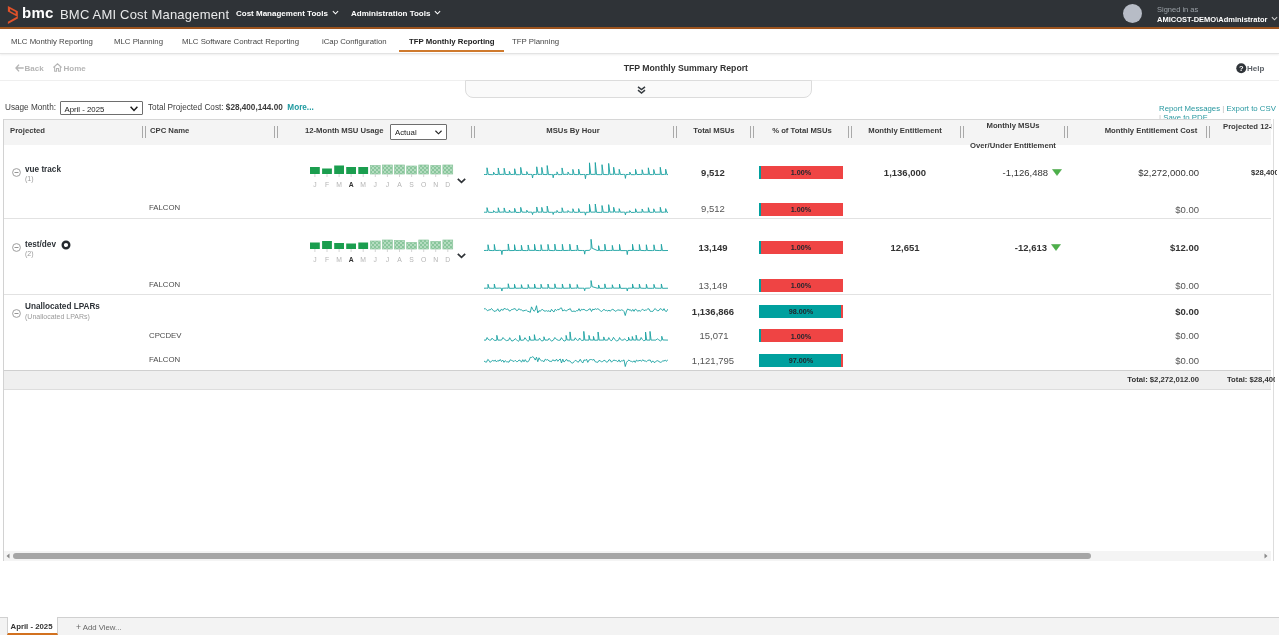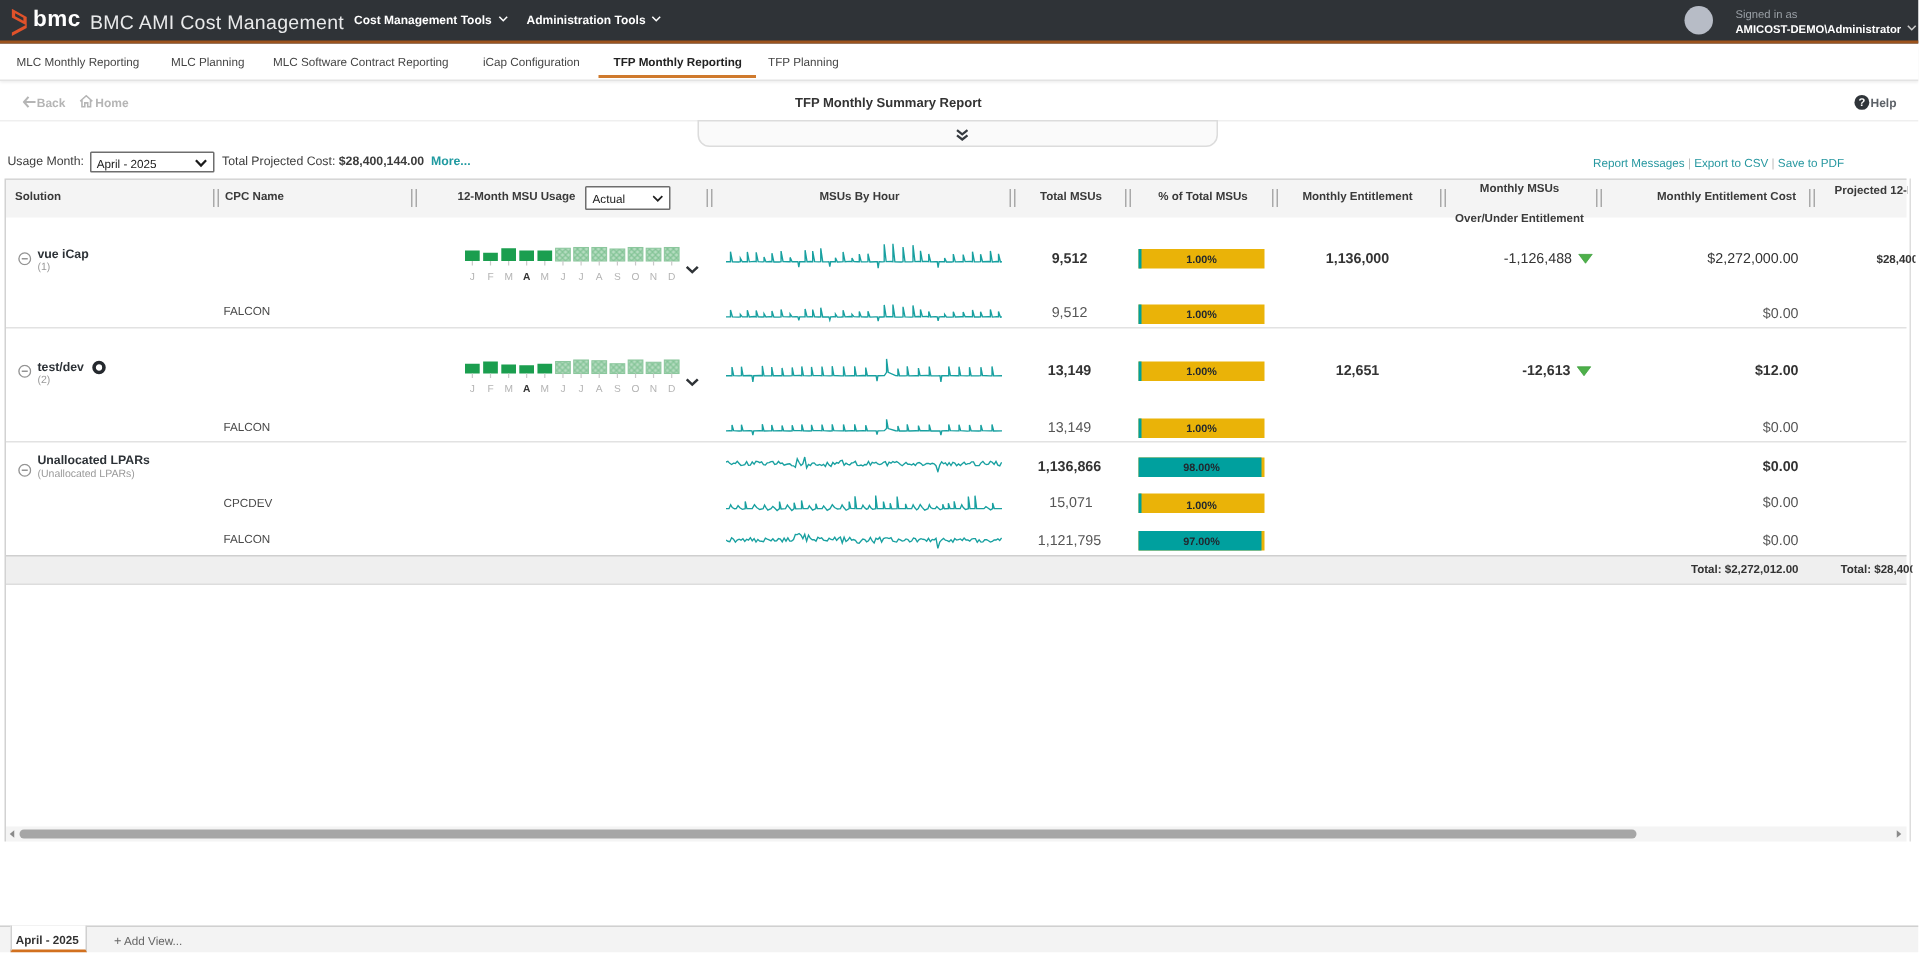--- a/index.html
+++ b/index.html
@@ -35,21 +35,21 @@
 .th { position:absolute; font-size:7.7px; font-weight:bold; color:#3a3a3a; white-space:nowrap; }
 .sep { position:absolute; top:7px; width:5px; height:12px; }
 .sep i { position:absolute; top:0; width:1px; height:12px; background:#a9a9a9; }
 .gline { position:absolute; left:4px; width:1267px; height:1px; background:#e2e2e2; }
 .gname { position:absolute; font-size:8.2px; font-weight:bold; color:#2d3237; white-space:nowrap; }
 .gsub { position:absolute; font-size:7px; color:#9a9a9a; white-space:nowrap; }
 .cpc { position:absolute; left:149px; font-size:7.8px; color:#4a4a4a; }
 .num { position:absolute; font-size:7.7px; color:#444; white-space:nowrap; }
 .cnum { transform:translateX(-50%); }
 .rnum { transform:translateX(-100%); }
-.pbar { position:absolute; left:759px; width:84px; height:13px; background:#eab308; }
+.pbar { position:absolute; left:759px; width:84px; height:13px; background:#ef4444; }
 .pbar .fill { position:absolute; left:0; top:0; bottom:0; background:#00a09e; }
 .pbar .t { position:absolute; left:0; right:0; top:2.5px; text-align:center; font-size:7.2px; font-weight:bold; color:#21272e; }
 #totrow { left:4px; top:370px; width:1267px; height:19.5px; background:#efefef; border-top:1px solid #cfcfcf; border-bottom:1px solid #dddddd; }
 
 #sbar { left:4px; top:550.5px; width:1267px; height:10px; background:#f4f4f4; }
 #sthumb { left:13px; top:553px; width:1078px; height:6px; background:#a6a6a6; border-radius:3px; }
 
 #foot { left:0; top:617px; width:1279px; height:18px; background:#f3f3f3; border-top:1px solid #d0d0d0; }
 #ftab { left:7px; top:617px; width:51px; height:18px; background:#fff; border-left:1px solid #d0d0d0; border-right:1px solid #d0d0d0; border-bottom:2px solid #d2711f; }
 </style>
@@ -90,21 +90,21 @@
 
   <svg class="abs" style="left:14.5px;top:63.5px" width="9" height="8" viewBox="0 0 9 8">
       <path d="M4 0.6 L1 4 L4 7.4 M1 4 L8.7 4" stroke="#b5b5b5" stroke-width="1.4" fill="none"></path>
     </svg>
   <div class="abs tbtxt" style="left:24.5px;top:64px">Back</div>
   <svg class="abs" style="left:53px;top:62.5px" width="9" height="9" viewBox="0 0 11 10">
       <path d="M0.5 5 L5.5 0.5 L10.5 5 M2 4 L2 9.5 L4.3 9.5 L4.3 6.3 L6.7 6.3 L6.7 9.5 L9 9.5 L9 4" stroke="#b5b5b5" stroke-width="1.3" fill="none"></path>
     </svg>
   <div class="abs tbtxt" style="left:63.5px;top:64px">Home</div>
   <div class="abs" style="left:0;top:80px;width:1279px;height:1px;background:#efefef"></div>
-  <div class="abs b" style="left:530px;top:63px;width:218px;text-align:left;font-size:8.7px;color:#333">TFP Monthly Summary Report</div>
+  <div class="abs b" style="left:530px;top:63px;width:218px;text-align:right;font-size:8.7px;color:#333">TFP Monthly Summary Report</div>
   <svg class="abs" style="left:1236px;top:63px" width="10.5" height="10.5" viewBox="0 0 11 11">
       <circle cx="5.5" cy="5.5" r="5.2" fill="#30353a"></circle>
       <text x="5.5" y="8.2" font-size="7.8" font-weight="bold" fill="#fff" text-anchor="middle" font-family="Liberation Sans">?</text>
     </svg>
   <div class="abs" style="left:1247px;top:64px;font-size:8px;font-weight:bold;color:#5d6268">Help</div>
 
   <div id="panel" class="abs">
     <svg class="abs" style="left:171px;top:5px" width="9" height="8" viewBox="0 0 9 8">
       <path d="M1 0.8 L4.5 3.6 L8 0.8" stroke="#363b40" stroke-width="1.5" fill="none"></path>
       <path d="M1 4.2 L4.5 7 L8 4.2" stroke="#363b40" stroke-width="1.5" fill="none"></path>
@@ -112,26 +112,26 @@
   </div>
 
   <div class="abs lbl" style="left:5px;top:103px">Usage Month:</div>
   <div class="selbox" style="left:59.5px;top:101px;width:83px;height:13.5px">
     <span class="tx">April - 2025</span>
     <svg width="8" height="6" viewBox="0 0 8 6">
         <path d="M0.6 0.8 L4 4.4 L7.4 0.8" stroke="#1a1a1a" stroke-width="1.5" fill="none"></path>
       </svg>
   </div>
   <div class="abs lbl" style="left:148px;top:103px">Total Projected Cost: <span class="b">$28,400,144.00</span>&nbsp; <span class="teal b">More...</span></div>
-  <div class="abs" style="left:1062px;top:103.5px;font-size:7.8px;color:#2898a0">Report Messages <span style="color:#bbb">|</span> Export to CSV <span style="color:#bbb">|</span> Save to PDF</div>
+  <div class="abs" style="left:1159px;top:103.5px;font-size:7.8px;color:#2898a0">Report Messages <span style="color:#bbb">|</span> Export to CSV <span style="color:#bbb">|</span> Save to PDF</div>
 
   <div id="tblL" class="abs"></div>
     <div id="tblR" class="abs"></div>
   <div id="thead" class="abs"></div>
-  <div class="th" style="left:10px;top:126px">Solution</div>
+  <div class="th" style="left:10px;top:126px">Projected</div>
   <div class="th" style="left:150px;top:126px">CPC Name</div>
   <div class="th" style="left:305px;top:126px">12-Month MSU Usage</div>
   <div class="selbox" style="left:390px;top:123.5px;width:57px;height:16px">
     <span class="tx" style="top:3.5px">Actual</span>
     <svg width="7" height="5" viewBox="0 0 8 5" style="top:5.5px">
         <path d="M0.5 0.5 L4 4 L7.5 0.5" stroke="#222" stroke-width="1.3" fill="none"></path>
       </svg>
   </div>
   <div class="th cnum" style="left:573px;top:126px">MSUs By Hour</div>
   <div class="th cnum" style="left:714px;top:126px">Total MSUs</div>
@@ -178,21 +178,21 @@
       <i style="left:0"></i>
       <i style="left:3px"></i>
     </div>
 
   <div class="gline" style="top:217.5px"></div>
   <div class="gline" style="top:293.5px"></div>
   <svg class="abs" style="left:11.5px;top:168.0px" width="9" height="9" viewBox="0 0 9 9">
       <circle cx="4.5" cy="4.5" r="3.9" fill="none" stroke="#949494" stroke-width="0.9"></circle>
       <line x1="2.5" y1="4.5" x2="6.5" y2="4.5" stroke="#949494" stroke-width="1"></line>
     </svg>
-  <div class="gname" style="left:25px;top:164.5px">vue iCap</div>
+  <div class="gname" style="left:25px;top:164.5px">vue track</div>
   <div class="gsub" style="left:25px;top:175px">(1)</div>
   <div class="abs" style="left:309px;top:157.5px"><svg width="152" height="30" viewBox="0 0 152 30">
         <defs>
           <pattern id="hp0" width="4" height="4" patternUnits="userSpaceOnUse">
             <rect width="4" height="4" fill="#b5dcc0"></rect>
             <path d="M0 0 L4 4 M4 0 L0 4" stroke="#84c497" stroke-width="0.9"></path>
           </pattern>
         </defs>
         <rect x="1.0" y="9.0" width="9.8" height="7.0" fill="#1b9e4f"></rect>
         <line x1="5.9" y1="16" x2="5.9" y2="19" stroke="#c9c9c9" stroke-width="0.8"></line>

